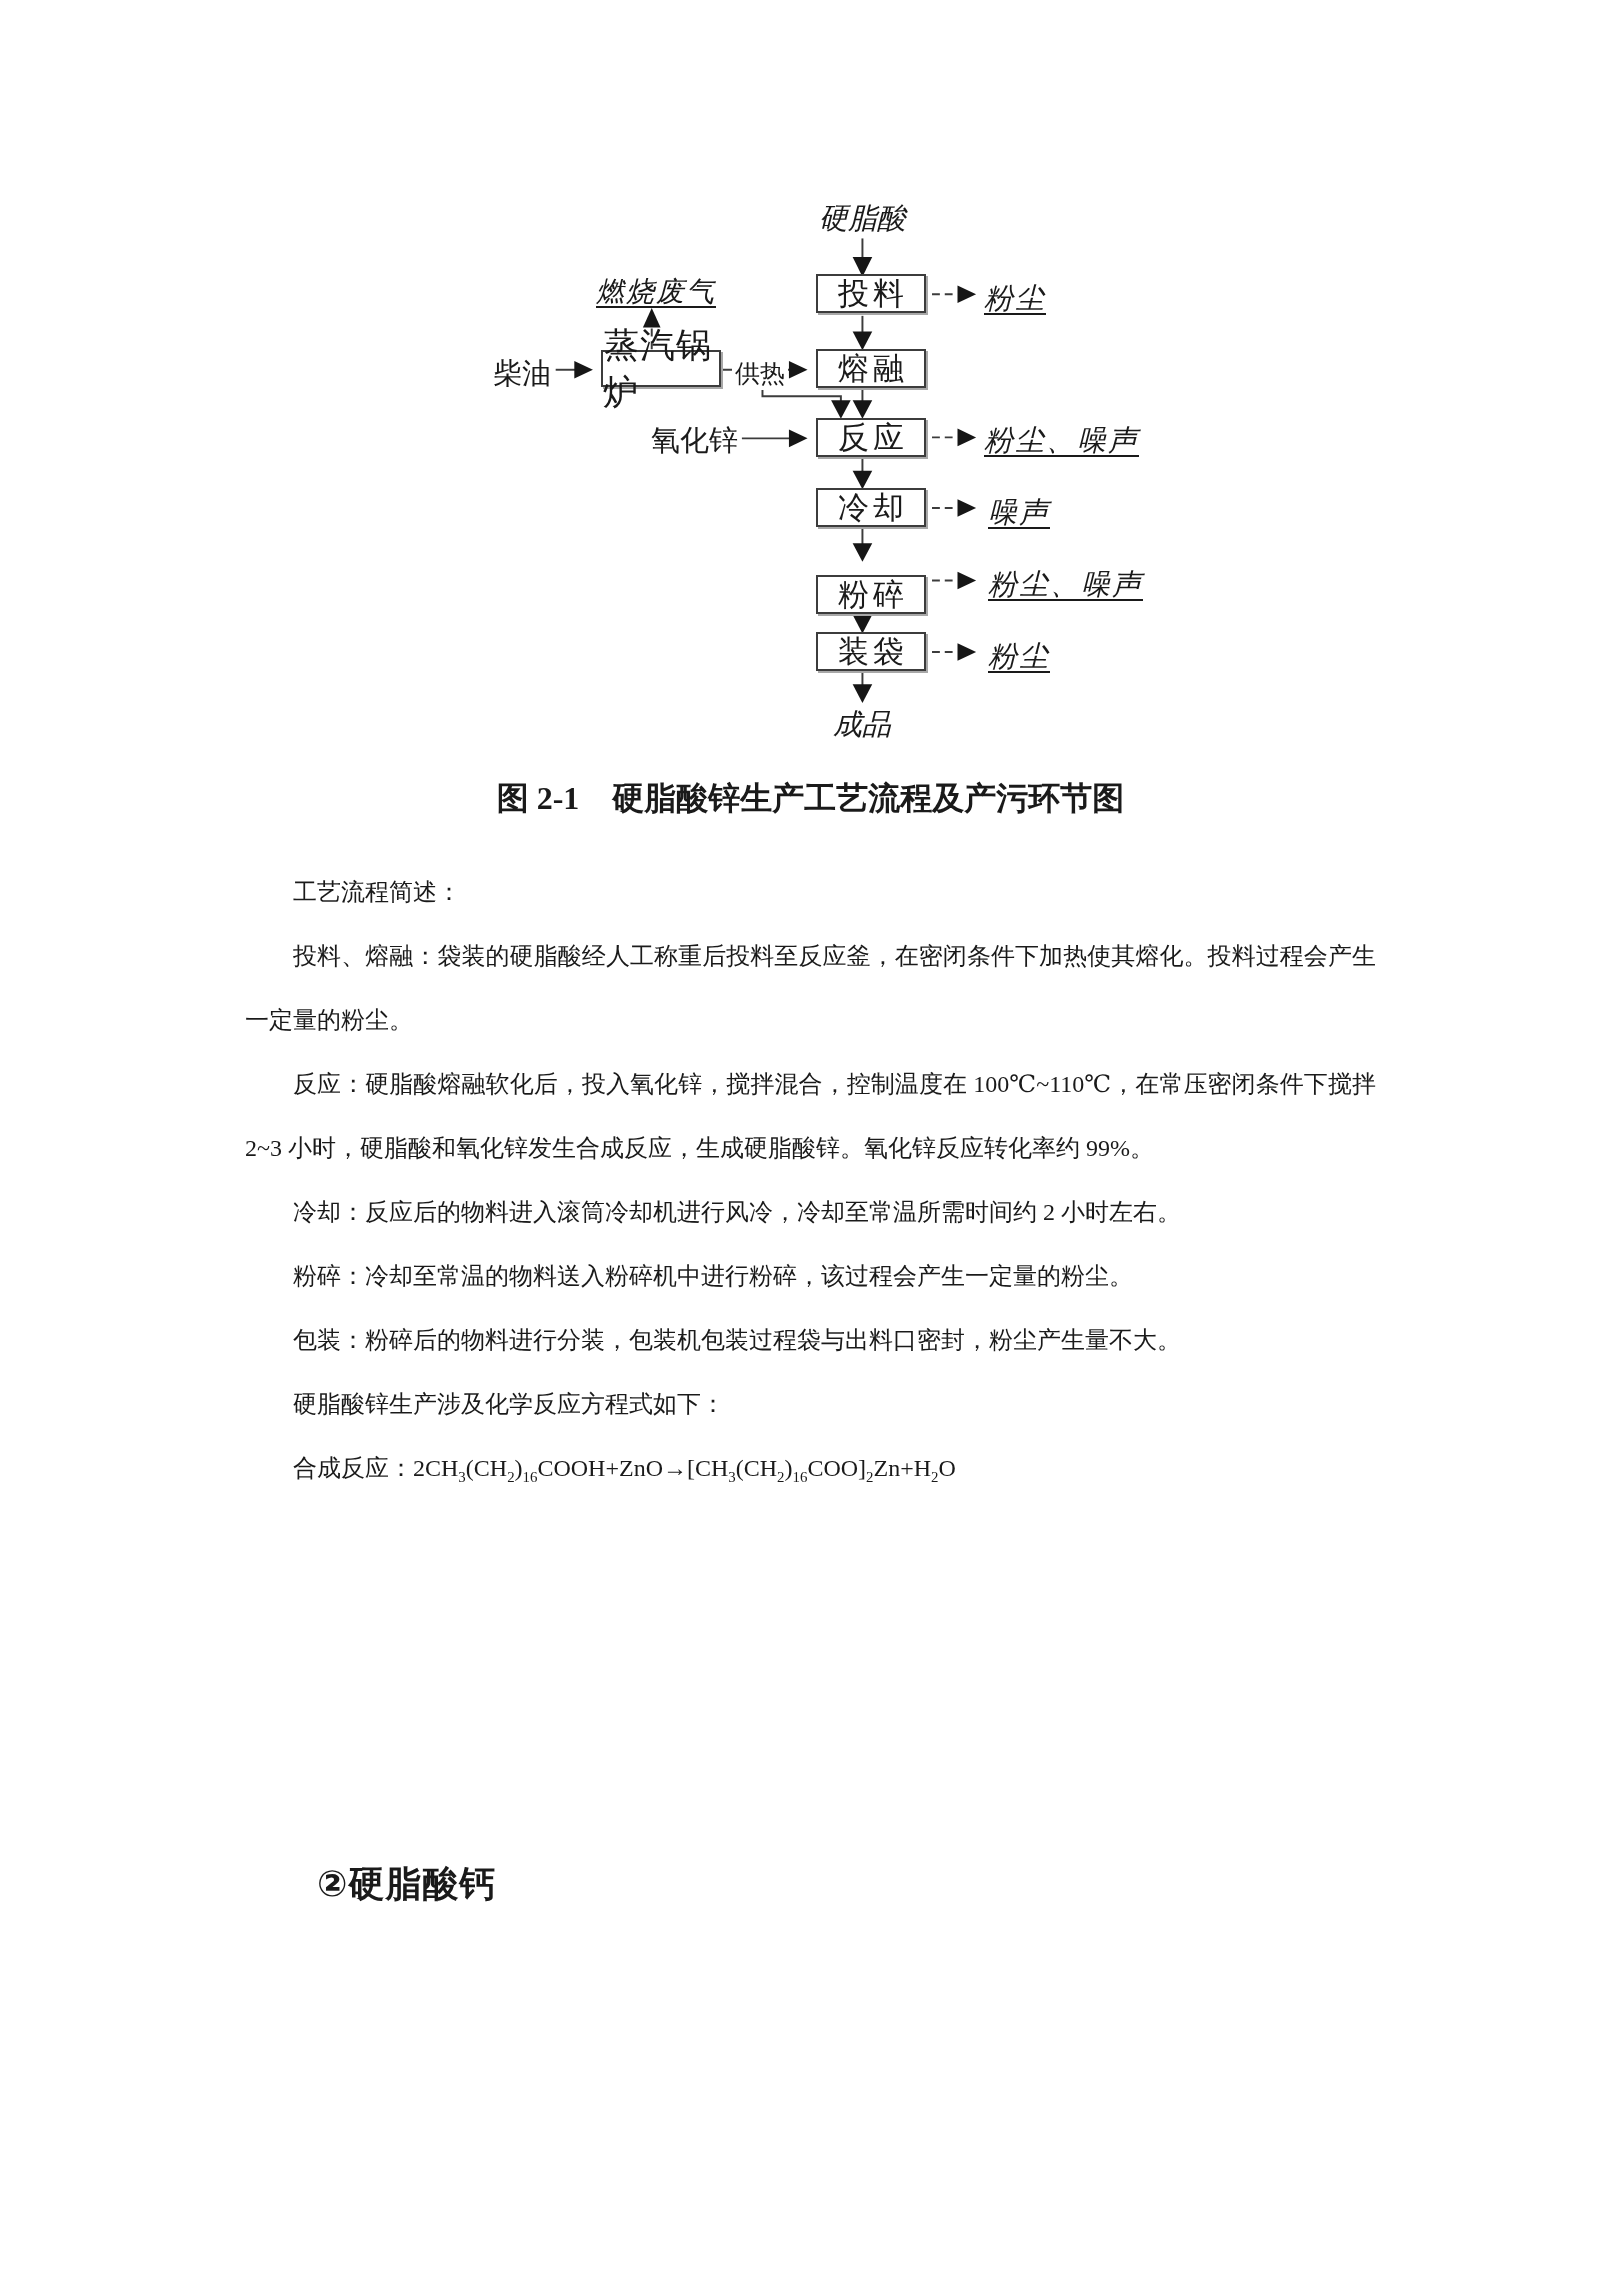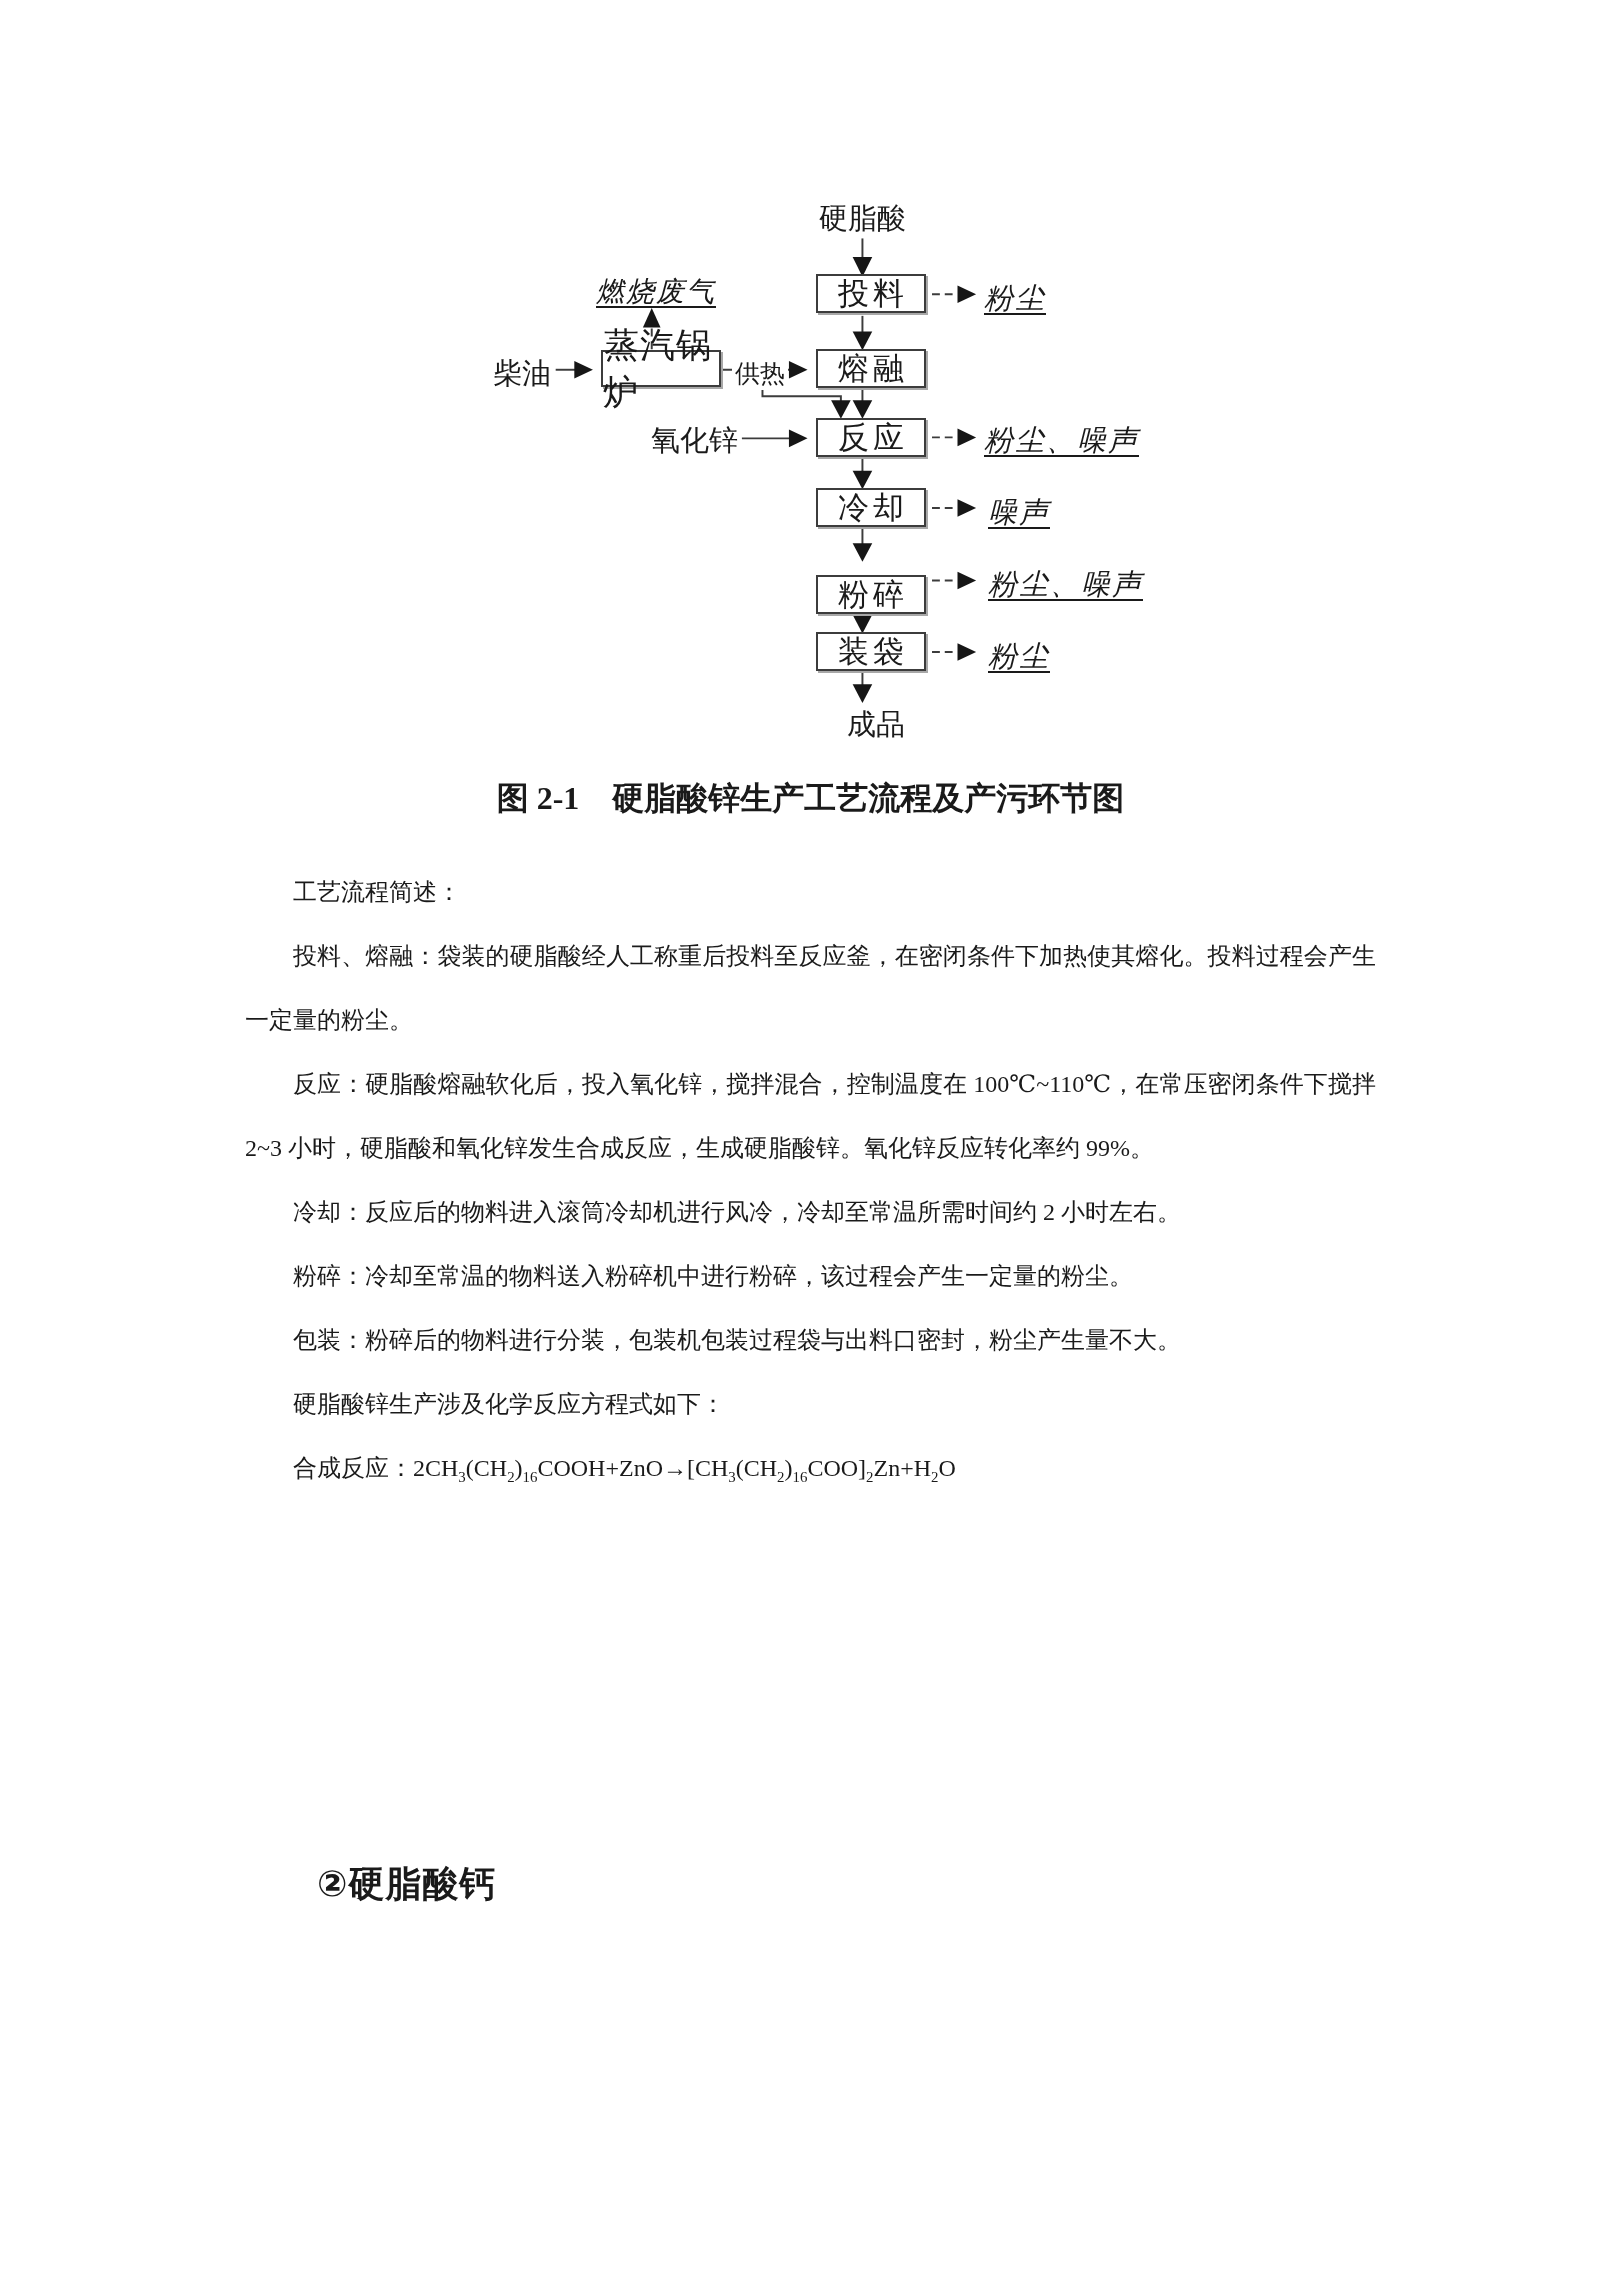--- a/index.html
+++ b/index.html
@@ -21,21 +21,21 @@
     box-sizing:border-box;
     width:110px;height:39px;
     border:2px solid #3c3c3c;
     background:#fff;
     box-shadow:2px 2px 0 #a8a8a8;
     display:flex;align-items:center;justify-content:center;
     font-size:31px;letter-spacing:3.9px;text-indent:3.9px;margin-left:8px;
   }
   .fc-box.boiler{width:120px;height:37px;font-size:35px;letter-spacing:1px;text-indent:1px;}
   .fc-label{position:absolute;font-size:29px;white-space:nowrap;}
-  .fc-label.center{text-align:right;}
+  .fc-label.center{text-align:center;font-style:italic;}
   .emis{
     font-style:italic;
     text-decoration:underline;
     text-underline-offset:4.9px;
     text-decoration-thickness:1.5px;
     letter-spacing:2px;
   }
   .supply{font-size:25px;background:#fff;padding:0 2.9px;}
   
   .caption{

